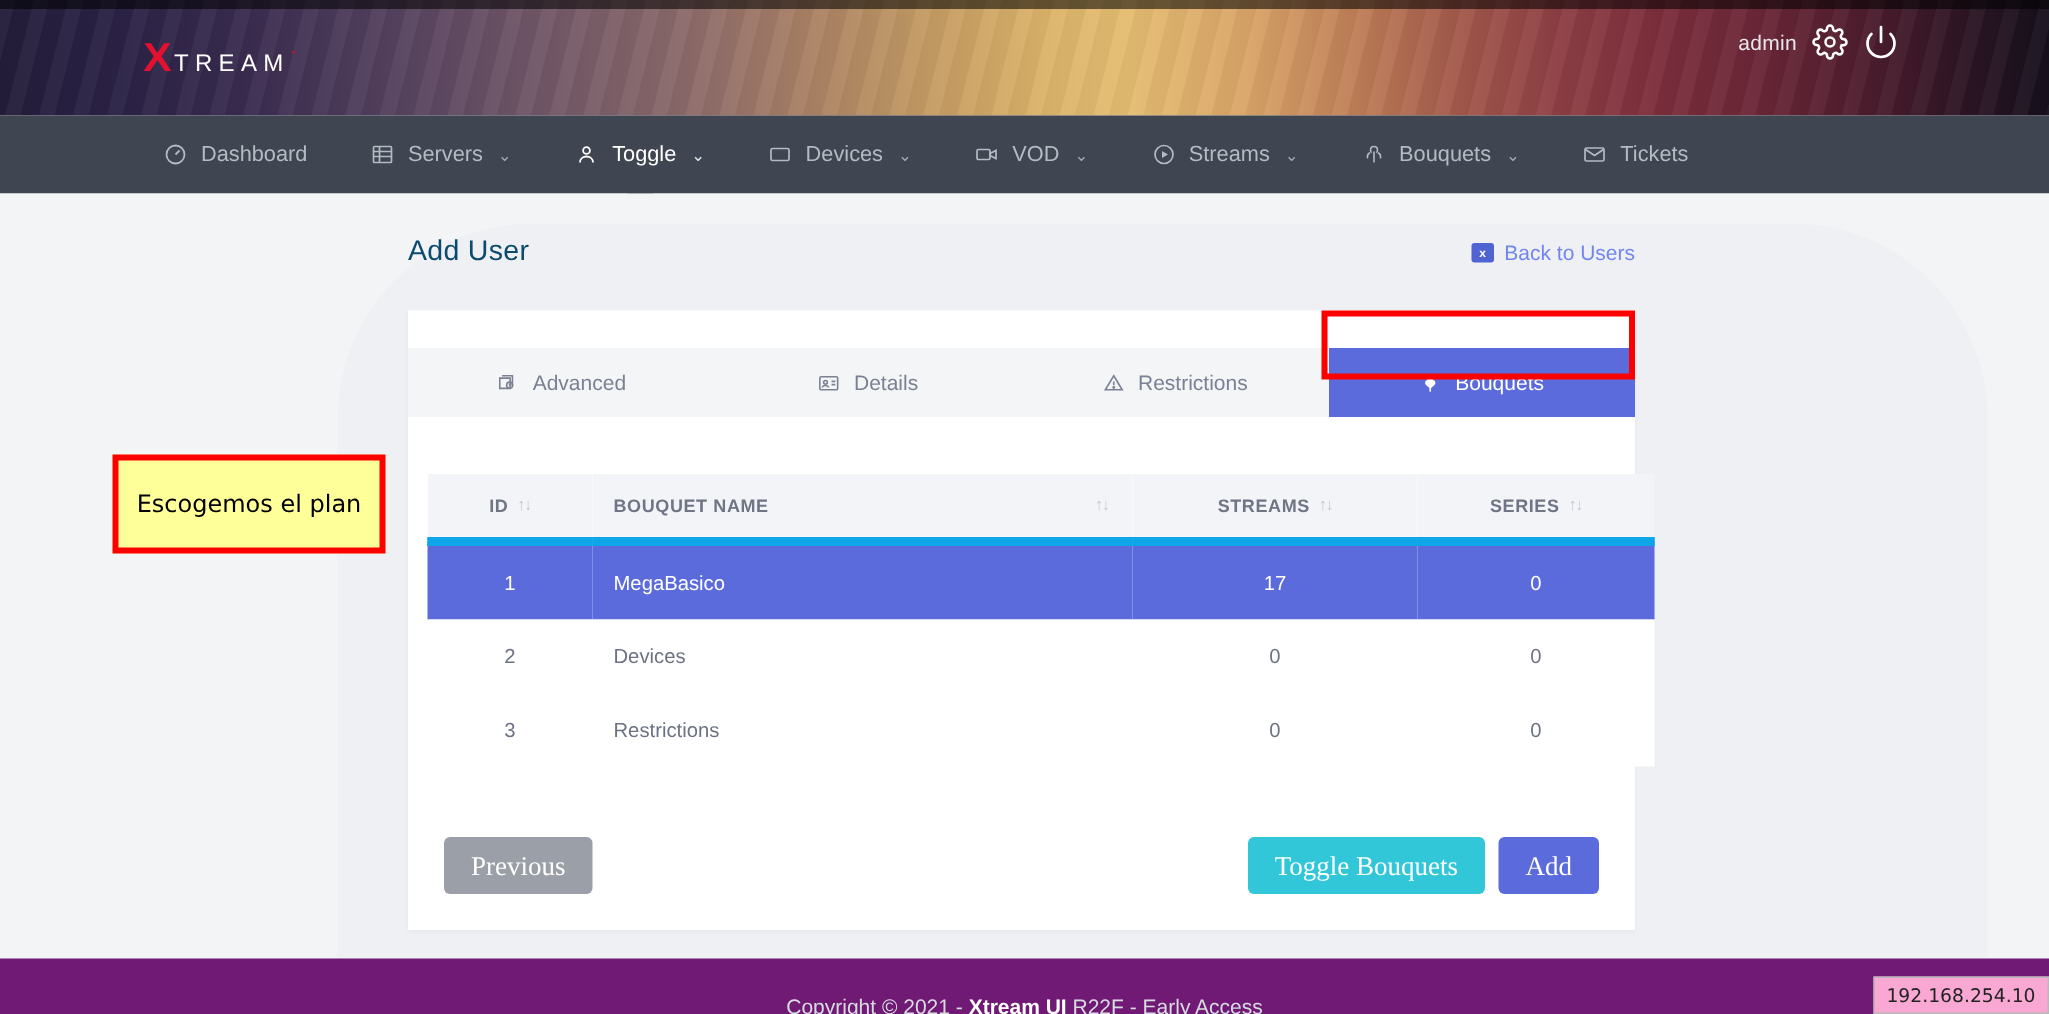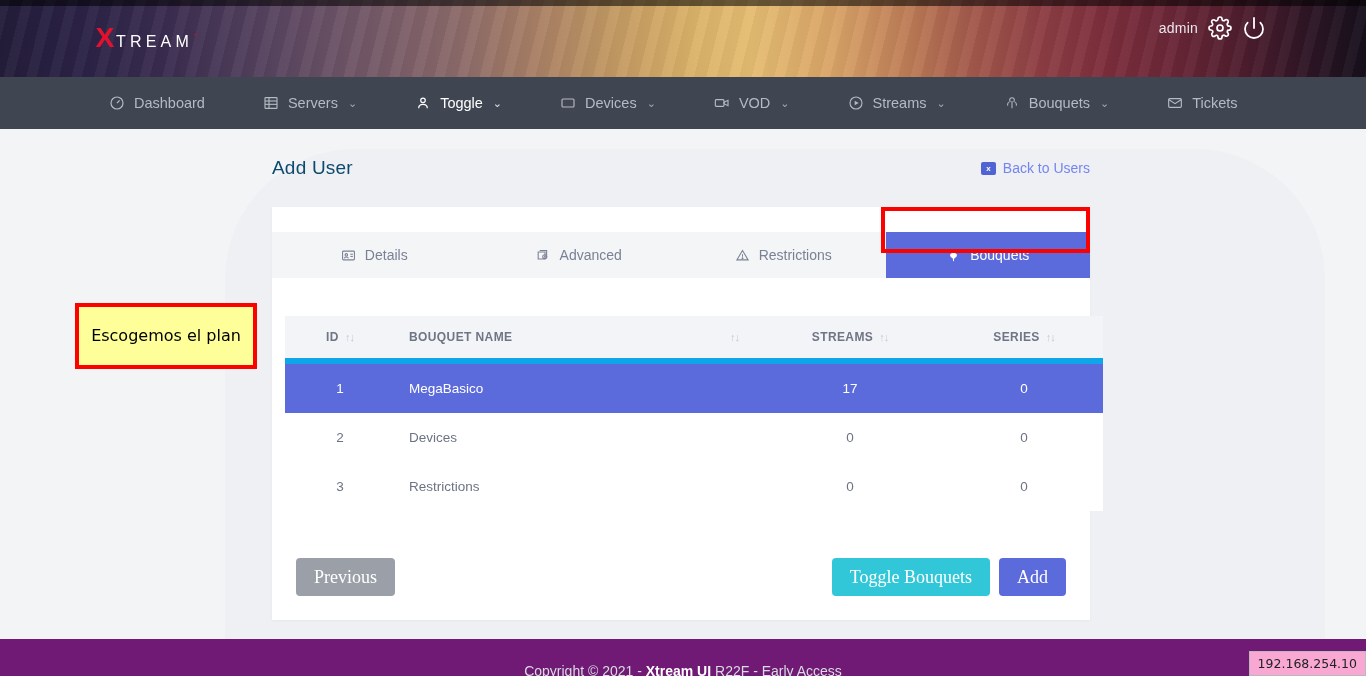--- a/index.html
+++ b/index.html
@@ -85,21 +85,21 @@
   }
   .hicon { width: 24px; height: 24px; display: block; cursor: pointer; }
 
   
   .navbar {
     position: absolute; top: 77px; left: 0; width: 1366px; height: 52px;
     background: #3f4551;
   }
   .nav-inner {
     display: flex; align-items: center; height: 52px;
-    padding-left: 88px; gap: 16px;
+    padding-left: 88px; gap: 0;
   }
   .nav-item {
     display: flex; align-items: center; gap: 9px;
     color: #b5bac3; font-size: 14.5px;
     padding: 0 21px; height: 52px; cursor: pointer;
     position: relative; white-space: nowrap;
   }
   .nav-item.active { color: #ffffff; }
   .nav-item .chev { font-size: 11px; opacity: .85; margin-left: 1px; }
   .nav-arrow {
@@ -390,40 +390,40 @@
     </div>
   </div>
 
   <div class="card">
     <div class="card-topstrip"></div>
 
     <div class="tabs">
       <div class="tab">
         <span>
           <svg class="tab-ico" viewBox="0 0 24 24" fill="none" stroke="currentColor" stroke-width="1.7">
+            <path d="M3.5 6.5h11v11h-11z"></path>
+            <path d="M6 4h11v11"></path>
+            <circle cx="14" cy="14" r="3.2"></circle>
+            <path d="M14 12.4V14l1 .9"></path>
+          </svg>
+        </span>
+        <span>Advanced</span>
+      </div>
+
+      <div class="tab">
+        <span>
+          <svg class="tab-ico" viewBox="0 0 24 24" fill="none" stroke="currentColor" stroke-width="1.7">
             <rect x="2.5" y="5" width="19" height="14" rx="1.5"></rect>
             <circle cx="8.5" cy="11" r="2"></circle>
             <path d="M5 16.5c.6-1.4 2-2.1 3.5-2.1s2.9.7 3.5 2.1"></path>
             <line x1="15" y1="10" x2="19" y2="10"></line>
             <line x1="15" y1="13.5" x2="19" y2="13.5"></line>
           </svg>
         </span>
         <span>Details</span>
-      </div>
-
-      <div class="tab">
-        <span>
-          <svg class="tab-ico" viewBox="0 0 24 24" fill="none" stroke="currentColor" stroke-width="1.7">
-            <path d="M3.5 6.5h11v11h-11z"></path>
-            <path d="M6 4h11v11"></path>
-            <circle cx="14" cy="14" r="3.2"></circle>
-            <path d="M14 12.4V14l1 .9"></path>
-          </svg>
-        </span>
-        <span>Advanced</span>
       </div>
 
       <div class="tab">
         <span>
           <svg class="tab-ico" viewBox="0 0 24 24" fill="none" stroke="currentColor" stroke-width="1.7">
             <path d="M12 4L21 19H3z"></path>
             <line x1="12" y1="10" x2="12" y2="14"></line>
             <circle cx="12" cy="16.5" r=".7" fill="currentColor"></circle>
           </svg>
         </span>

